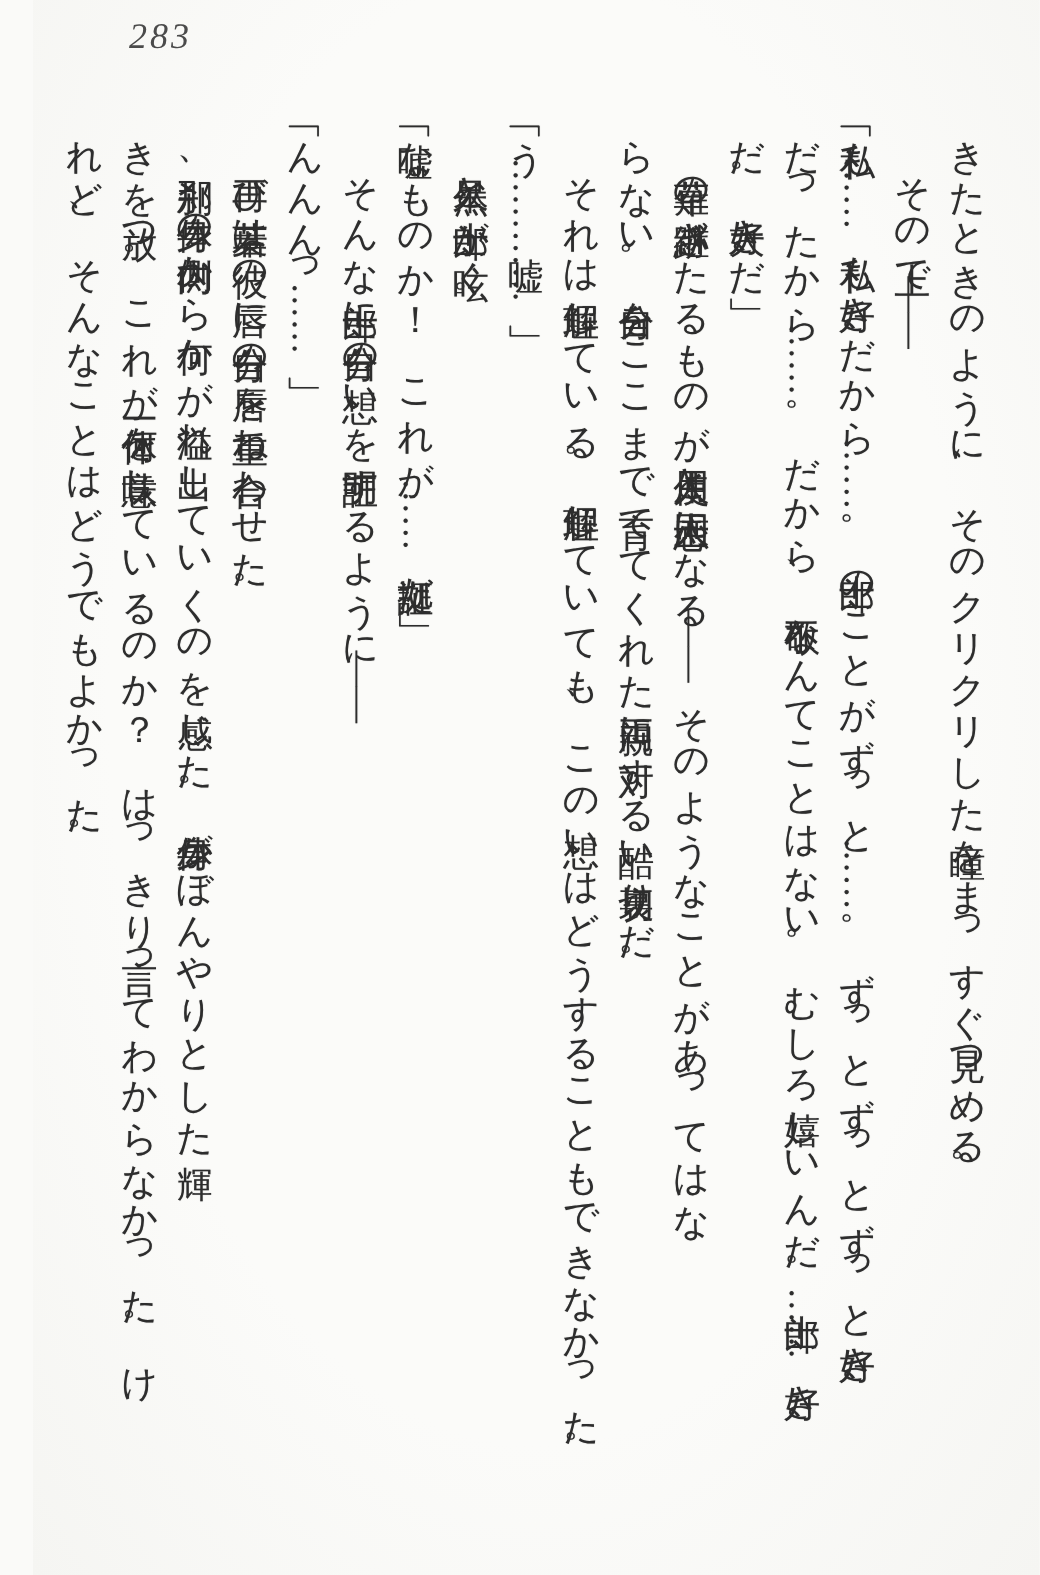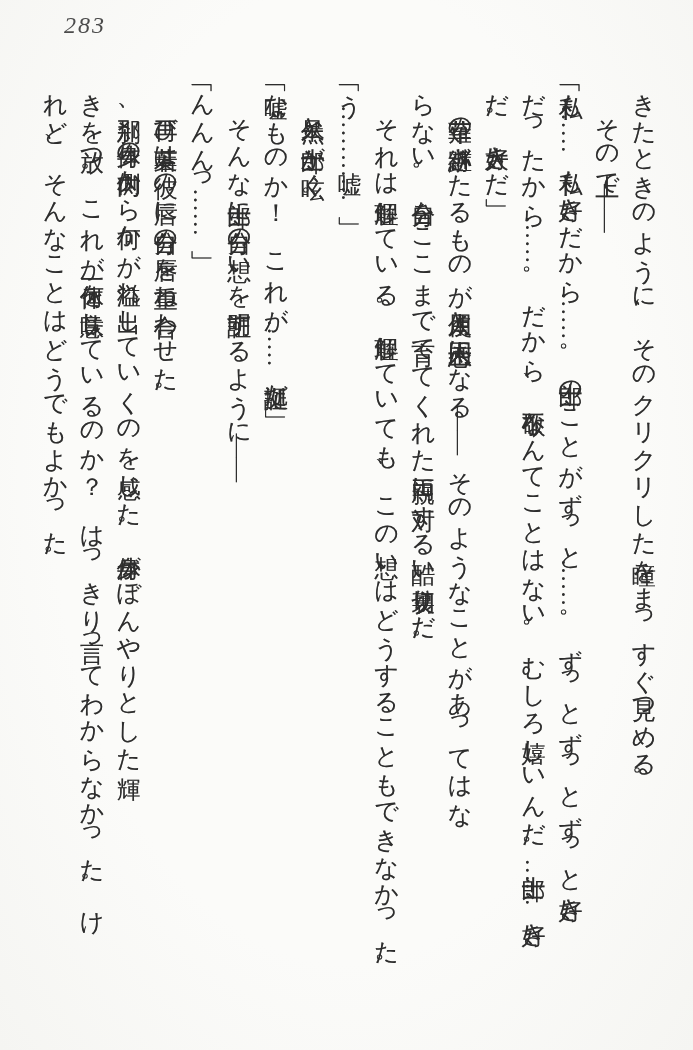--- a/index.html
+++ b/index.html
@@ -10,20 +10,21 @@
     width: 693px;
     height: 1050px;
     position: relative;
     overflow: hidden;
     background: #fafaf8;
   }
   .page {
     position: absolute;
     inset: 0;
     background: radial-gradient(ellipse at 50% 45%, #fbfbf9 60%, #f5f5f2 100%);
+    margin-left: 22px;
   }
   .folio {
     position: absolute;
     left: 64px;
     top: 12px;
     font-family: "Liberation Serif", "DejaVu Serif", serif;
     font-style: italic;
     font-size: 24px;
     letter-spacing: 2px;
     color: #4b4b4b;

